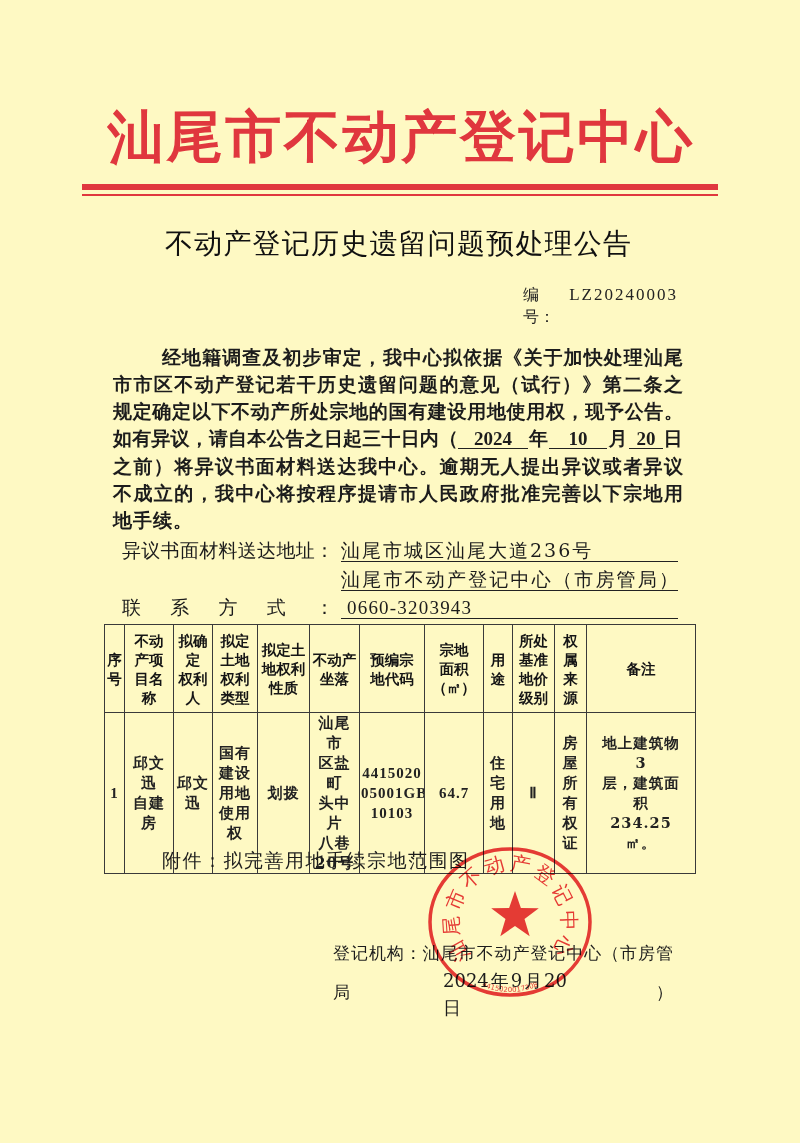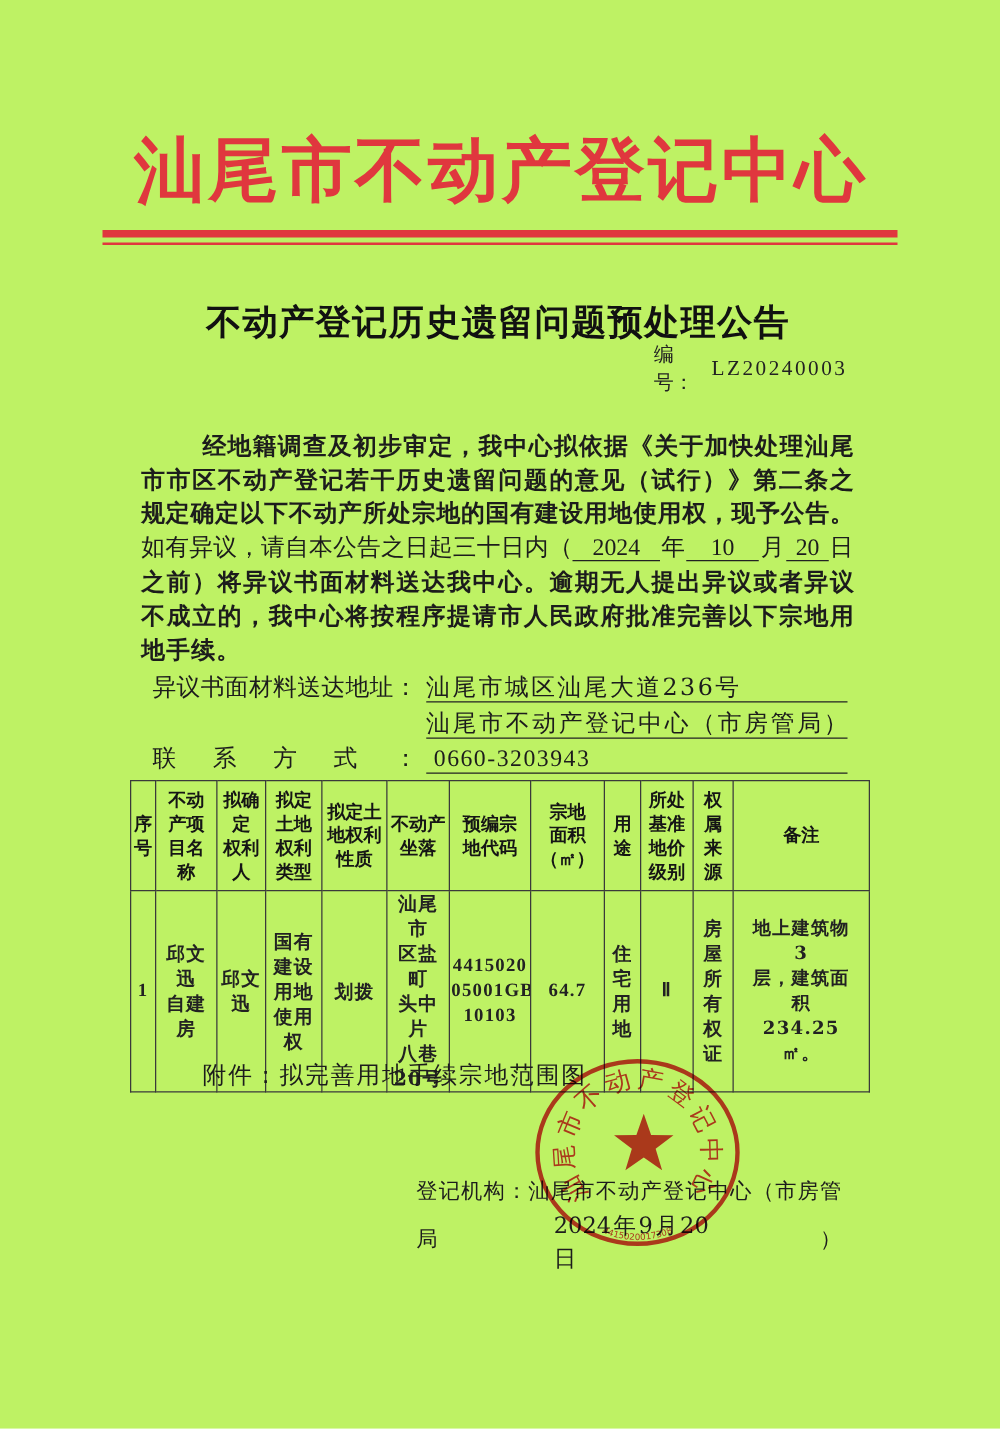--- a/index.html
+++ b/index.html
@@ -1,58 +1,58 @@
 <!DOCTYPE html>
 <html><head>
 <meta charset="utf-8">
 <style>
   html, body { margin: 0; padding: 0; background: #ffffff; }
   #page {
     position: relative;
     width: 800px;
     height: 1143px;
-    background: #bef264;
+    background: #fef9c3;
     overflow: hidden;
     font-family: "DejaVu Serif", serif;
     color: #1c1c1c;
   }
-  .abs { position: absolute; align-items: center; }
+  .abs { position: absolute; }
   .jl {
     position: absolute;
     text-align: justify;
     text-align-last: justify;
     overflow: visible;
   }
   
   .letterhead {
     left: 108px; top: 100px; width: 584px; height: 72px;
     font-size: 56px; line-height: 72px; font-weight: 600;
     color: #e0373e;
   }
   .bar-thick { left: 82px; top: 184px; width: 636px; height: 6px; background: #e0373e; }
   .bar-thin  { left: 82px; top: 194px; width: 636px; height: 2px; background: #e0373e; }
 
   .doc-title {
-    left: 165px; top: 241px; width: 466px; height: 34px;
-    font-size: 28px; line-height: 34px; font-weight: bold; color: #111;
+    left: 165px; top: 227px; width: 466px; height: 34px;
+    font-size: 28px; line-height: 34px; font-weight: normal; color: #111;
   }
   .doc-number {
     left: 523px; top: 284px; width: 155px; height: 22px;
     font-size: 16px; line-height: 22px;
     display: flex; justify-content: space-between; color: #222;
   }
   .doc-number .num { font-family: "Liberation Serif", serif; letter-spacing: 2px; font-size: 17px; }
 
   
   .bl { font-size: 19px; line-height: 27px; height: 27px; left: 113px; width: 570px; font-weight: bold; }
   .bl.first { left: 162px; width: 521px; }
   .bl.last { text-align: left; text-align-last: left; letter-spacing: 1px; }
   .dl {
     position: absolute; left: 113px; width: 570px; height: 27px;
-    font-size: 19px; line-height: 27px; display: flex;
+    font-size: 19px; line-height: 27px; display: flex; font-weight: bold;
   }
   .dl .pre { display: inline-block; width: 345px; text-align: justify; text-align-last: justify; }
   .dl .u {
     display: inline-block; position: relative; text-align: center;
     font-family: "Liberation Serif", serif; font-size: 19px;
   }
   .dl .u::after {
     content: ""; position: absolute; left: 0; right: 0; bottom: 3px; height: 1px; background: #222;
   }
   .dl .unit { display: inline-block; text-align: center; }

